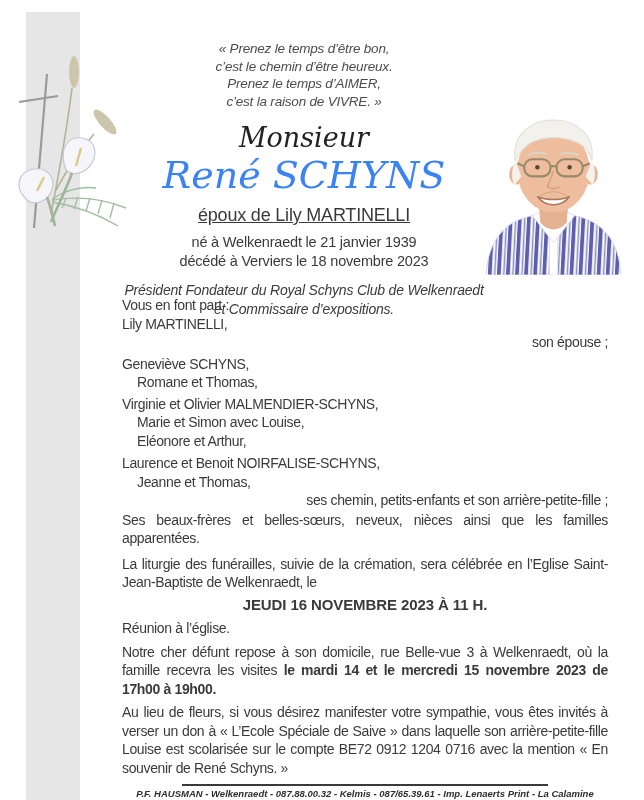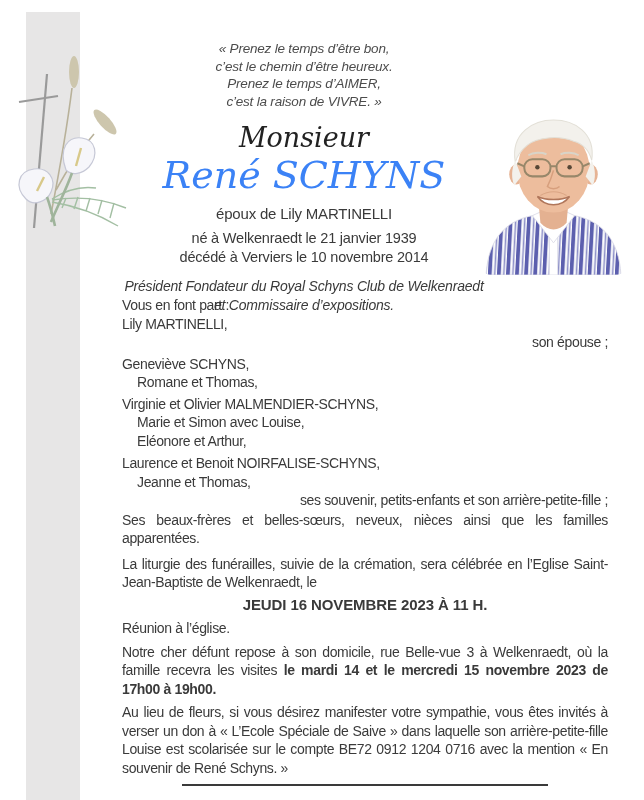--- a/index.html
+++ b/index.html
@@ -8,21 +8,21 @@
     background:#ffffff; overflow:hidden;
     font-family:"Liberation Sans", sans-serif; color:#3a3a3a;
   }
   .gray-band { position:absolute; left:26px; top:0; width:54px; height:800px; background:#e7e6e6; }
   .artwork { position:absolute; left:6px; top:36px; width:134px; height:190px; }
 
   .header-block { position:absolute; left:118px; top:28px; width:372px; text-align:center; }
   .quote { font-style:italic; font-size:13.5px; line-height:17.5px; color:#4c4c4c; letter-spacing:-0.2px; }
   .deceased-title { font-family:"DejaVu Serif", serif; font-style:italic; font-size:27px; line-height:30px; color:#222; margin-top:13px; }
   .deceased-name  { font-family:"DejaVu Serif", serif; font-style:italic; font-size:38px; line-height:42px; color:#3b82f6; margin-top:1px; }
-  .spouse-line { font-size:15px; margin-top:9px; letter-spacing:-0.2px; }
+  .spouse-line { font-size:18px; margin-top:9px; letter-spacing:-0.2px;text-decoration:underline; }
   .life-lines  { font-size:14.5px; line-height:18.5px; margin-top:7px; letter-spacing:-0.2px; }
   .role-lines  { font-style:italic; font-size:14px; line-height:18.5px; margin-top:11px; letter-spacing:-0.2px; }
 
   .photo-frame { position:absolute; left:478px; top:104px; width:151px; height:159px; border-radius:14px; overflow:hidden; background:#ffffff; }
 
   .main-col { position:absolute; left:122px; top:284px; width:486px; font-size:14px; line-height:18.5px; letter-spacing:-0.35px; }
   .main-col p { margin:0; }
   .intro { margin-bottom:7px; }
   .family-group { margin-bottom:3px; }
   .fam-line {}
@@ -83,21 +83,21 @@
       <div>« Prenez le temps d’être bon,</div>
       <div>c’est le chemin d’être heureux.</div>
       <div>Prenez le temps d’AIMER,</div>
       <div>c’est la raison de VIVRE. »</div>
     </div>
     <div class="deceased-title">Monsieur</div>
     <div class="deceased-name">René SCHYNS</div>
     <div class="spouse-line">époux de Lily MARTINELLI</div>
     <div class="life-lines">
       <div>né à Welkenraedt le 21 janvier 1939</div>
-      <div>décédé à Verviers le 10 novembre 2014</div>
+      <div>décédé à Verviers le 18 novembre 2023</div>
     </div>
     <div class="role-lines">
       <div>Président Fondateur du Royal Schyns Club de Welkenraedt</div>
       <div>et Commissaire d’expositions.</div>
     </div>
   </div>
 
   <div class="photo-frame">
     <svg viewBox="0 0 150 158" width="151" height="159" aria-hidden="true">
       <defs>
@@ -150,28 +150,29 @@
 
     <div class="family-group g3">
       <div class="fam-line">Virginie et Olivier MALMENDIER-SCHYNS,</div>
       <div class="fam-line sub">Marie et Simon avec Louise,</div>
       <div class="fam-line sub">Eléonore et Arthur,</div>
     </div>
 
     <div class="family-group g4">
       <div class="fam-line">Laurence et Benoit NOIRFALISE-SCHYNS,</div>
       <div class="fam-line sub">Jeanne et Thomas,</div>
-      <div class="relation-line">ses souvenir, petits-enfants et son arrière-petite-fille ;</div>
+      <div class="relation-line">ses chemin, petits-enfants et son arrière-petite-fille ;</div>
     </div>
 
     <p class="para first">Ses beaux-frères et belles-sœurs, neveux, nièces ainsi que les familles apparentées.</p>
     <p class="para liturgy">La liturgie des funérailles, suivie de la crémation, sera célébrée en l’Eglise Saint-Jean-Baptiste de Welkenraedt, le</p>
     <p class="ceremony">JEUDI 16 NOVEMBRE 2023 À 11 H.</p>
     <p class="reunion">Réunion à l’église.</p>
     <p class="para"><span>Notre cher défunt repose à son domicile, rue Belle-vue 3 à Welkenraedt, où la famille recevra les visites </span><span class="bold-inline">le mardi 14 et le mercredi 15 novembre 2023 de 17h00 à 19h00.</span></p>
     <p class="para">Au lieu de fleurs, si vous désirez manifester votre sympathie, vous êtes invités à verser un don à « L’Ecole Spéciale de Saive » dans laquelle son arrière-petite-fille Louise est scolarisée sur le compte BE72 0912 1204 0716 avec la mention « En souvenir de René Schyns. »</p>
   </div>
 
   <div class="footer">
     <div class="footer-rule"></div>
+    <div class="footer-text">P.F. HAUSMAN  -  Welkenraedt - 087.88.00.32 - Kelmis - 087/65.39.61 - Imp. Lenaerts Print - La Calamine</div>
   </div>
 
 </div>
 
 </body></html>

